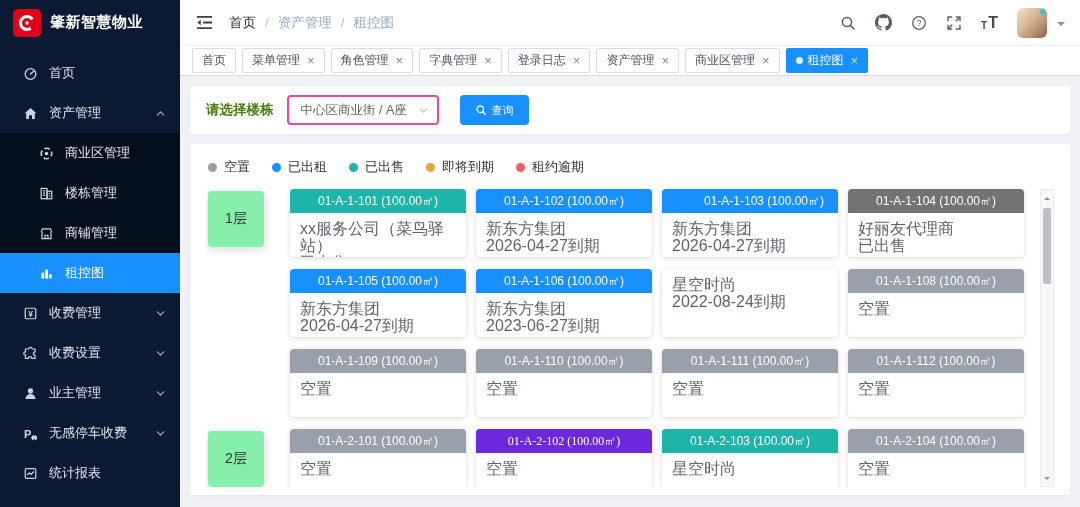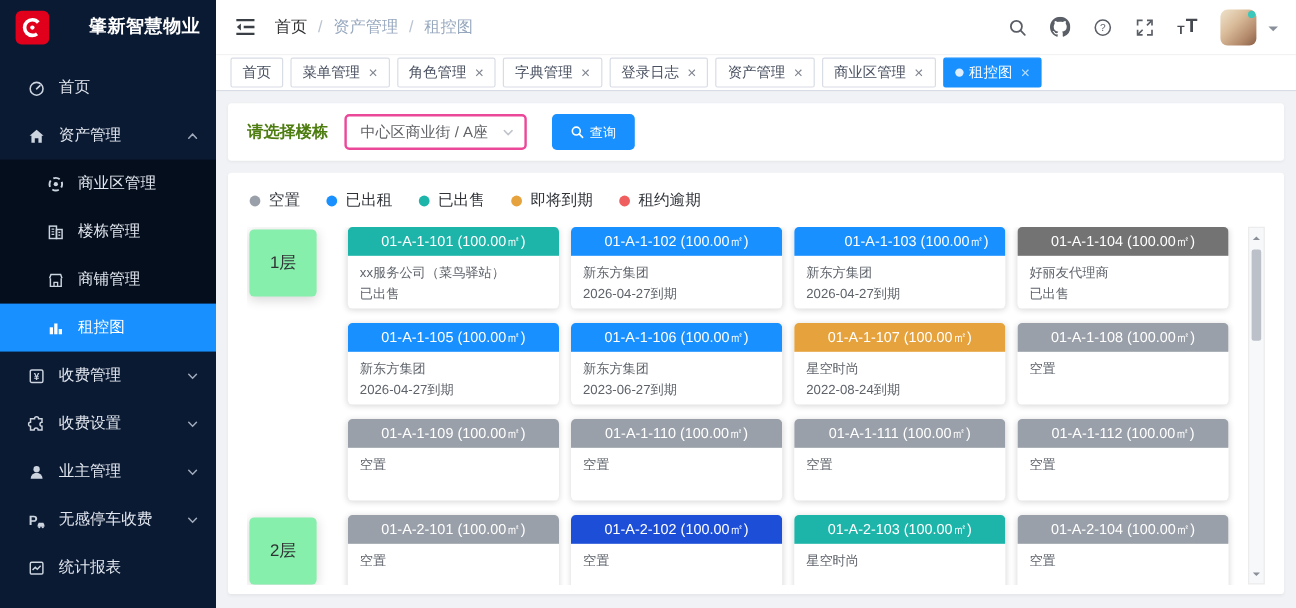--- a/index.html
+++ b/index.html
@@ -2,21 +2,21 @@
 <html><head>
 <meta charset="utf-8">
 <style>
   *{margin:0;padding:0;box-sizing:border-box;}
   html,body{width:1080px;height:507px;overflow:hidden;}
   body{font-family:"Liberation Sans","DejaVu Sans",sans-serif;font-size:13px;color:#333;background:#f0f2f5;}
   .app{display:flex;width:1080px;height:507px;}
 
   
   .sidebar{width:180px;flex:0 0 180px;background:#0b1a33;color:#dde3ec;overflow:hidden;}
-  .logo-bar{height:45px;display:flex;align-items:center;gap:9px;padding:0 13px;cursor:pointer;justify-content:space-between;}
+  .logo-bar{height:45px;display:flex;align-items:center;gap:9px;padding:0 13px;cursor:pointer;}
   .logo-mark{width:28px;height:28px;border-radius:5px;background:#e0001b;display:flex;align-items:center;justify-content:center;flex:0 0 28px;}
   .logo-title{color:#fff;font-size:15px;font-weight:bold;letter-spacing:.5px;white-space:nowrap;}
   .menu{padding-top:8px;}
   .menu-item,.submenu-item{height:40px;display:flex;align-items:center;gap:10px;padding:0 14px 0 22px;cursor:pointer;font-size:13px;color:#e2e7ef;white-space:nowrap;}
   .submenu{background:#050e1d;}
   .submenu-item{padding-left:38px;}
   .menu-item.active,.submenu-item.active{background:#1890ff;color:#fff;}
   .mi-icon{width:17px;display:flex;align-items:center;justify-content:center;color:#ccd4e0;flex:0 0 17px;}
   .menu-item.active .mi-icon,.submenu-item.active .mi-icon{color:#fff;}
   .chevron{margin-left:auto;color:#9fa9ba;display:flex;}
@@ -61,21 +61,21 @@
   .dot{width:9px;height:9px;border-radius:50%;display:inline-block;}
   .board-wrap{flex:1;min-height:0;position:relative;padding-right:20px;}
   .board{height:100%;overflow-y:auto;scrollbar-width:none;}
   .board::-webkit-scrollbar{display:none;}
   .floor-row{display:flex;}
   .floor-col{flex:0 0 84px;}
   .floor-label{width:56px;height:56px;background:#86efac;border-radius:4px;box-shadow:0 2px 10px rgba(0,0,0,.16);display:flex;align-items:center;justify-content:center;font-size:14px;color:#303133;margin:2px 0 0 2px;}
   .cards{flex:1;display:flex;flex-wrap:wrap;align-content:flex-start;}
   .room-card{width:176px;margin:0 10px 12px 0;border-radius:4px;overflow:hidden;background:#fff;box-shadow:0 1px 5px rgba(0,0,0,.16);cursor:pointer;}
   .room-head{height:24px;line-height:24px;text-align:center;color:#fff;font-size:12px;white-space:nowrap;}
-  .room-body{padding:7px 10px 0;height:44px;font-size:11px;color:#5f646b;line-height:17px;}
+  .room-body{padding:7px 10px 0;height:44px;font-size:16px;color:#5f646b;line-height:17px;}
 
   
   .fake-scrollbar{position:absolute;top:0;right:0;width:14px;height:100%;background:#f7f8fa;border:1px solid #ececec;cursor:pointer;}
   .sb-arrow{position:absolute;left:0;width:100%;height:12px;display:flex;align-items:center;justify-content:center;}
   .sb-arrow span{width:0;height:0;border:3.5px solid transparent;display:block;}
   .sb-up{top:2px;}  .sb-up span{border-bottom-color:#8a8f98;margin-top:-3px;}
   .sb-down{bottom:2px;} .sb-down span{border-top-color:#8a8f98;margin-bottom:-3px;}
   .sb-thumb{position:absolute;top:18px;left:2px;width:8px;height:76px;background:#bcc1c9;border-radius:2px;}
 </style>
 </head>
@@ -399,21 +399,20 @@
                     </div>
                   </div>
                   <div class="room-card">
                     <div class="room-head" style="background: rgb(24, 144, 255);">01-A-1-106 (100.00㎡)</div>
                     <div class="room-body">
                       <div class="room-line1">新东方集团</div>
                       <div class="room-line2">2023-06-27到期</div>
                     </div>
                   </div>
                   <div class="room-card">
-                    <div class="room-head" style="background: rgb(230, 162, 60);">01-A-1-107 (100.00㎡)</div>
                     <div class="room-body">
                       <div class="room-line1">星空时尚</div>
                       <div class="room-line2">2022-08-24到期</div>
                     </div>
                   </div>
                   <div class="room-card">
                     <div class="room-head" style="background: rgb(154, 160, 169);">01-A-1-108 (100.00㎡)</div>
                     <div class="room-body">
                       <div class="room-line1">空置</div>
                     </div>
@@ -449,21 +448,21 @@
                   <div class="floor-label">2层</div>
                 </div>
                 <div class="cards">
                   <div class="room-card">
                     <div class="room-head" style="background: rgb(154, 160, 169);">01-A-2-101 (100.00㎡)</div>
                     <div class="room-body">
                       <div class="room-line1">空置</div>
                     </div>
                   </div>
                   <div class="room-card">
-                    <div class="room-head" style="background: #1d4ed8;">01-A-2-102 (100.00㎡)</div>
+                    <div class="room-head" style="background: #6d28d9; font-family: Liberation Serif, serif;">01-A-2-102 (100.00㎡)</div>
                     <div class="room-body">
                       <div class="room-line1">空置</div>
                     </div>
                   </div>
                   <div class="room-card">
                     <div class="room-head" style="background: rgb(29, 181, 169);">01-A-2-103 (100.00㎡)</div>
                     <div class="room-body">
                       <div class="room-line1">星空时尚</div>
                     </div>
                   </div>

